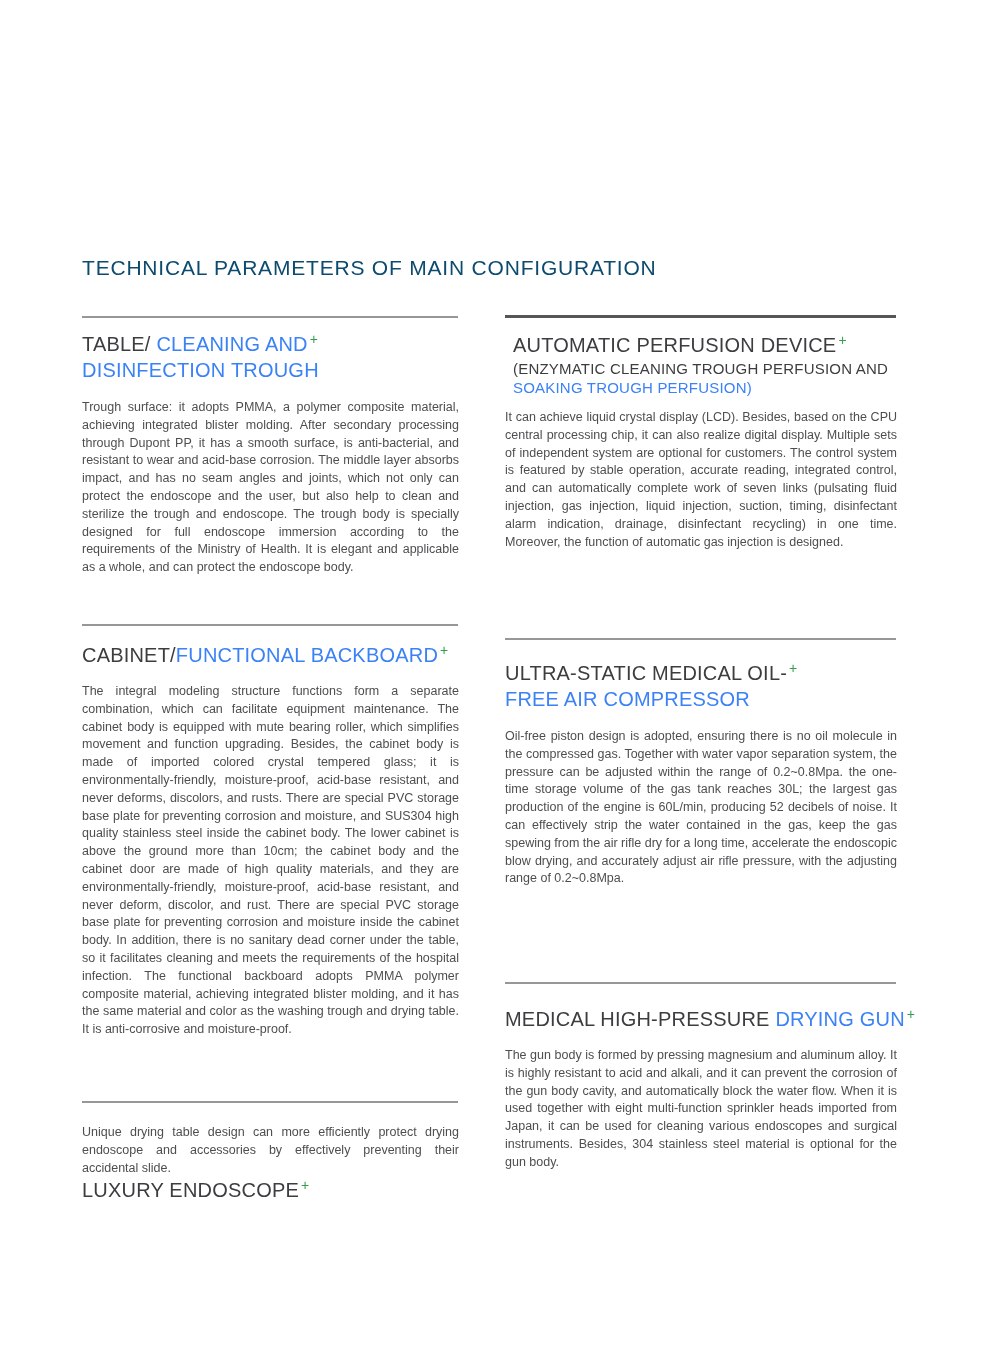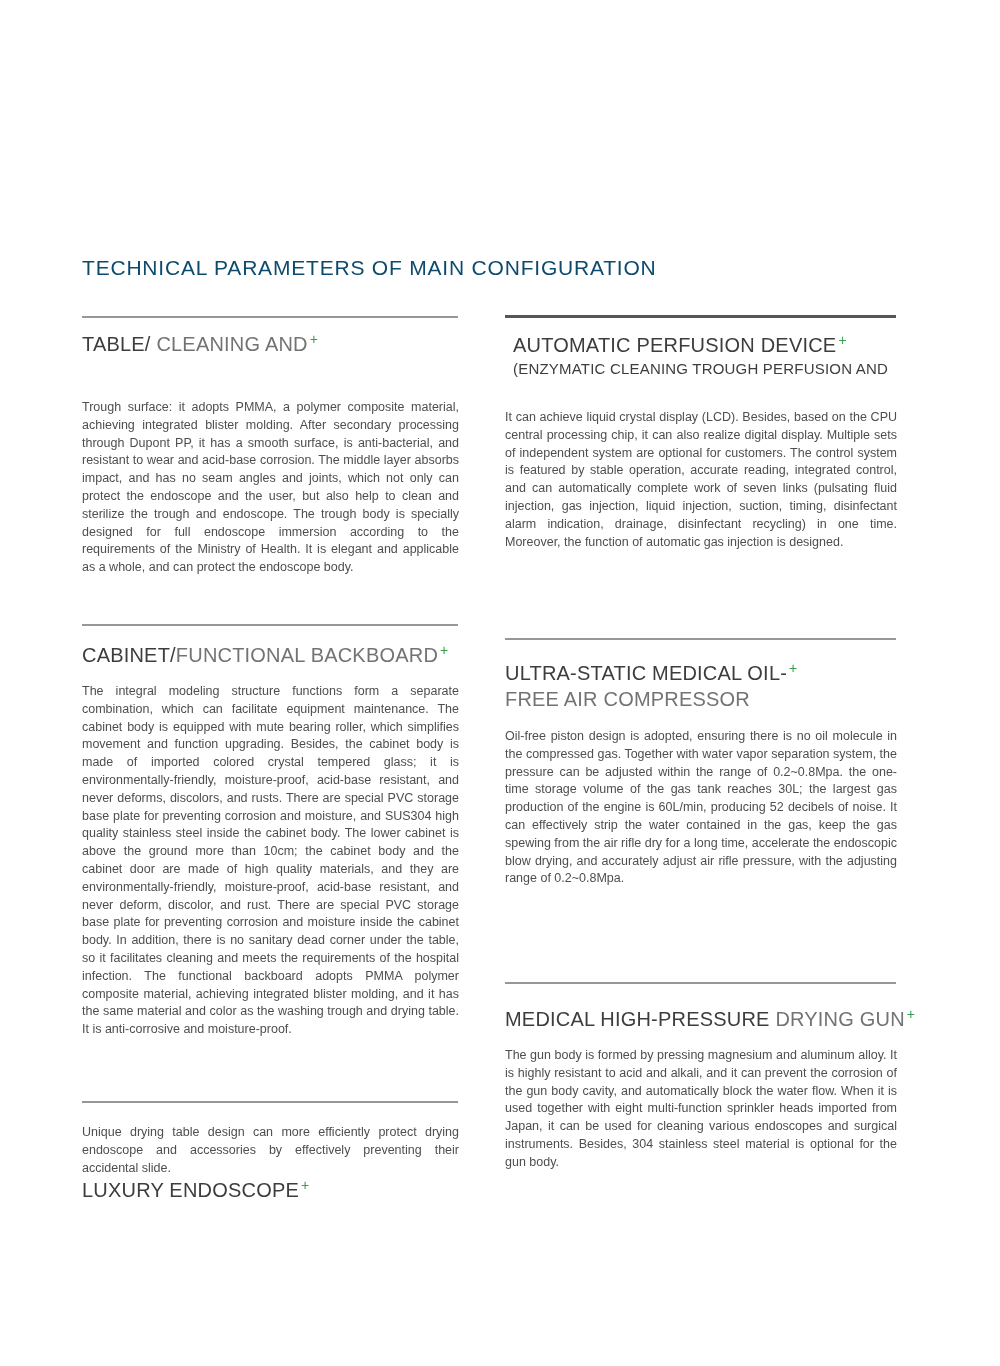--- a/index.html
+++ b/index.html
@@ -11,21 +11,21 @@
   .page-title{
     position:absolute;left:82px;top:256px;
     font-size:21px;letter-spacing:0.8px;color:#0c4a6e;white-space:nowrap;
   }
   .divider{position:absolute;height:2px;background:#979797;}
   .divider.dark{height:3px;background:#565656;}
   .heading{
     position:absolute;font-size:20px;line-height:24px;letter-spacing:0.2px;
     color:#3c3d3f;white-space:nowrap;
   }
-  .heading .green{color:#737373;}
+  .heading .green{color:#3b82f6;}
   .heading .sup{
     color:#33a04d;font-size:14px;position:relative;top:-7px;margin-left:2px;
   }
   .heading .subline{font-size:15px;line-height:19px;letter-spacing:0.2px;}
   .para{
     position:absolute;font-size:12.5px;line-height:17.8px;color:#4d4e50;
     text-align:justify;
   }
   .colL{left:82px;width:377px;}
   .colR{left:505px;width:392px;}
@@ -33,20 +33,21 @@
   .divR{left:505px;width:391px;}
 </style>
 </head>
 <body>
 
 <div class="page-title">TECHNICAL PARAMETERS OF MAIN CONFIGURATION</div>
 
 <div class="divider divL" style="top:316px;"></div>
 
 <div class="heading colL" style="top:332px;"><span>TABLE/ </span><span class="green">CLEANING AND</span><span class="sup">+</span>
+  <div class="green">DISINFECTION TROUGH</div>
 </div>
 
 <div class="para colL" style="top:399px;">Trough surface: it adopts PMMA, a polymer composite material, achieving integrated blister molding. After secondary processing through Dupont PP, it has a smooth surface, is anti-bacterial, and resistant to wear and acid-base corrosion. The middle layer absorbs impact, and has no seam angles and joints, which not only can protect the endoscope and the user, but also help to clean and sterilize the trough and endoscope. The trough body is specially designed for full endoscope immersion according to the requirements of the Ministry of Health. It is elegant and applicable as a whole, and can protect the endoscope body.</div>
 
 <div class="divider divL" style="top:624px;"></div>
 
 <div class="heading colL" style="top:643px;"><span>CABINET/</span><span class="green">FUNCTIONAL BACKBOARD</span><span class="sup">+</span></div>
 
 <div class="para colL" style="top:683px;">The integral modeling structure functions form a separate combination, which can facilitate equipment maintenance. The cabinet body is equipped with mute bearing roller, which simplifies movement and function upgrading. Besides, the cabinet body is made of imported colored crystal tempered glass; it is environmentally-friendly, moisture-proof, acid-base resistant, and never deforms, discolors, and rusts. There are special PVC storage base plate for preventing corrosion and moisture, and SUS304 high quality stainless steel inside the cabinet body. The lower cabinet is above the ground more than 10cm; the cabinet body and the cabinet door are made of high quality materials, and they are environmentally-friendly, moisture-proof, acid-base resistant, and never deform, discolor, and rust. There are special PVC storage base plate for preventing corrosion and moisture inside the cabinet body. In addition, there is no sanitary dead corner under the table, so it facilitates cleaning and meets the requirements of the hospital infection. The functional backboard adopts PMMA polymer composite material, achieving integrated blister molding, and it has the same material and color as the washing trough and drying table. It is anti-corrosive and moisture-proof.</div>
 
@@ -54,20 +55,21 @@
 
 <div class="heading colL" style="top:1178px;"><span>LUXURY ENDOSCOPE</span><span class="sup">+</span>
 </div>
 
 <div class="para colL" style="top:1124px;">Unique drying table design can more efficiently protect drying endoscope and accessories by effectively preventing their accidental slide.</div>
 
 <div class="divider dark divR" style="top:315px;"></div>
 
 <div class="heading colR" style="top:333px;margin-left:8px;"><span>AUTOMATIC PERFUSION DEVICE</span><span class="sup">+</span>
   <div class="subline">(ENZYMATIC CLEANING TROUGH PERFUSION AND</div>
+  <div class="subline green">SOAKING TROUGH PERFUSION)</div>
 </div>
 
 <div class="para colR" style="top:409px;">It can achieve liquid crystal display (LCD). Besides, based on the CPU central processing chip, it can also realize digital display. Multiple sets of independent system are optional for customers. The control system is featured by stable operation, accurate reading, integrated control, and can automatically complete work of seven links (pulsating fluid injection, gas injection, liquid injection, suction, timing, disinfectant alarm indication, drainage, disinfectant recycling) in one time. Moreover, the function of automatic gas injection is designed.</div>
 
 <div class="divider divR" style="top:638px;"></div>
 
 <div class="heading colR" style="top:661px;"><span>ULTRA-STATIC MEDICAL OIL-</span><span class="sup">+</span>
   <div class="green">FREE AIR COMPRESSOR</div>
 </div>
 

